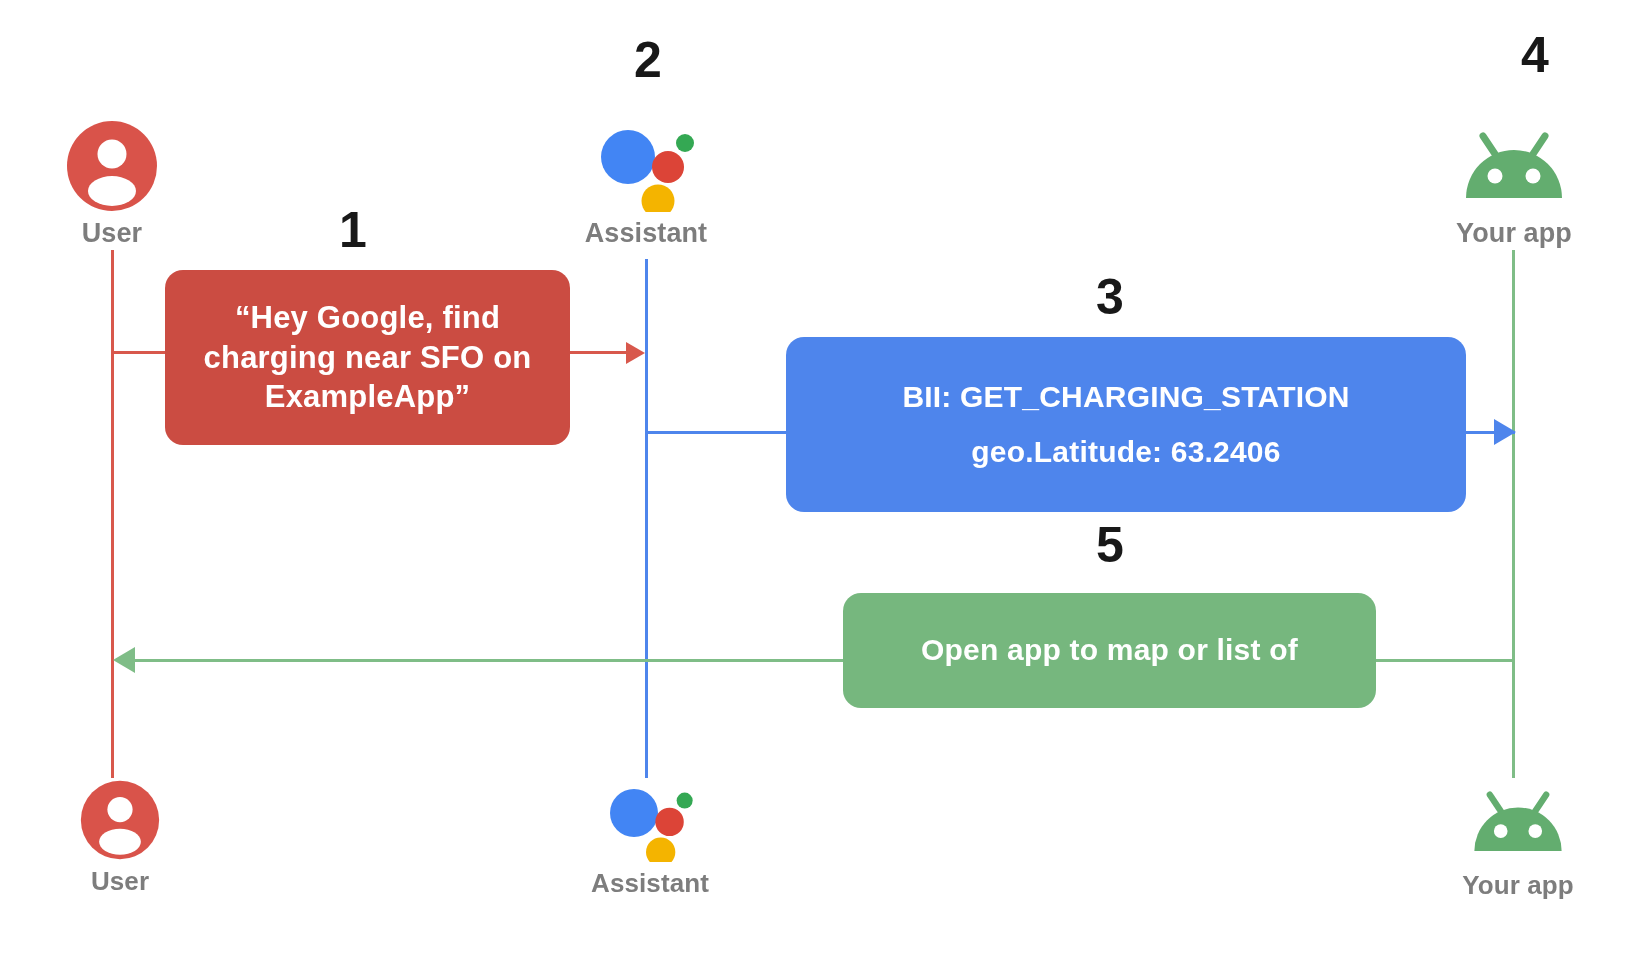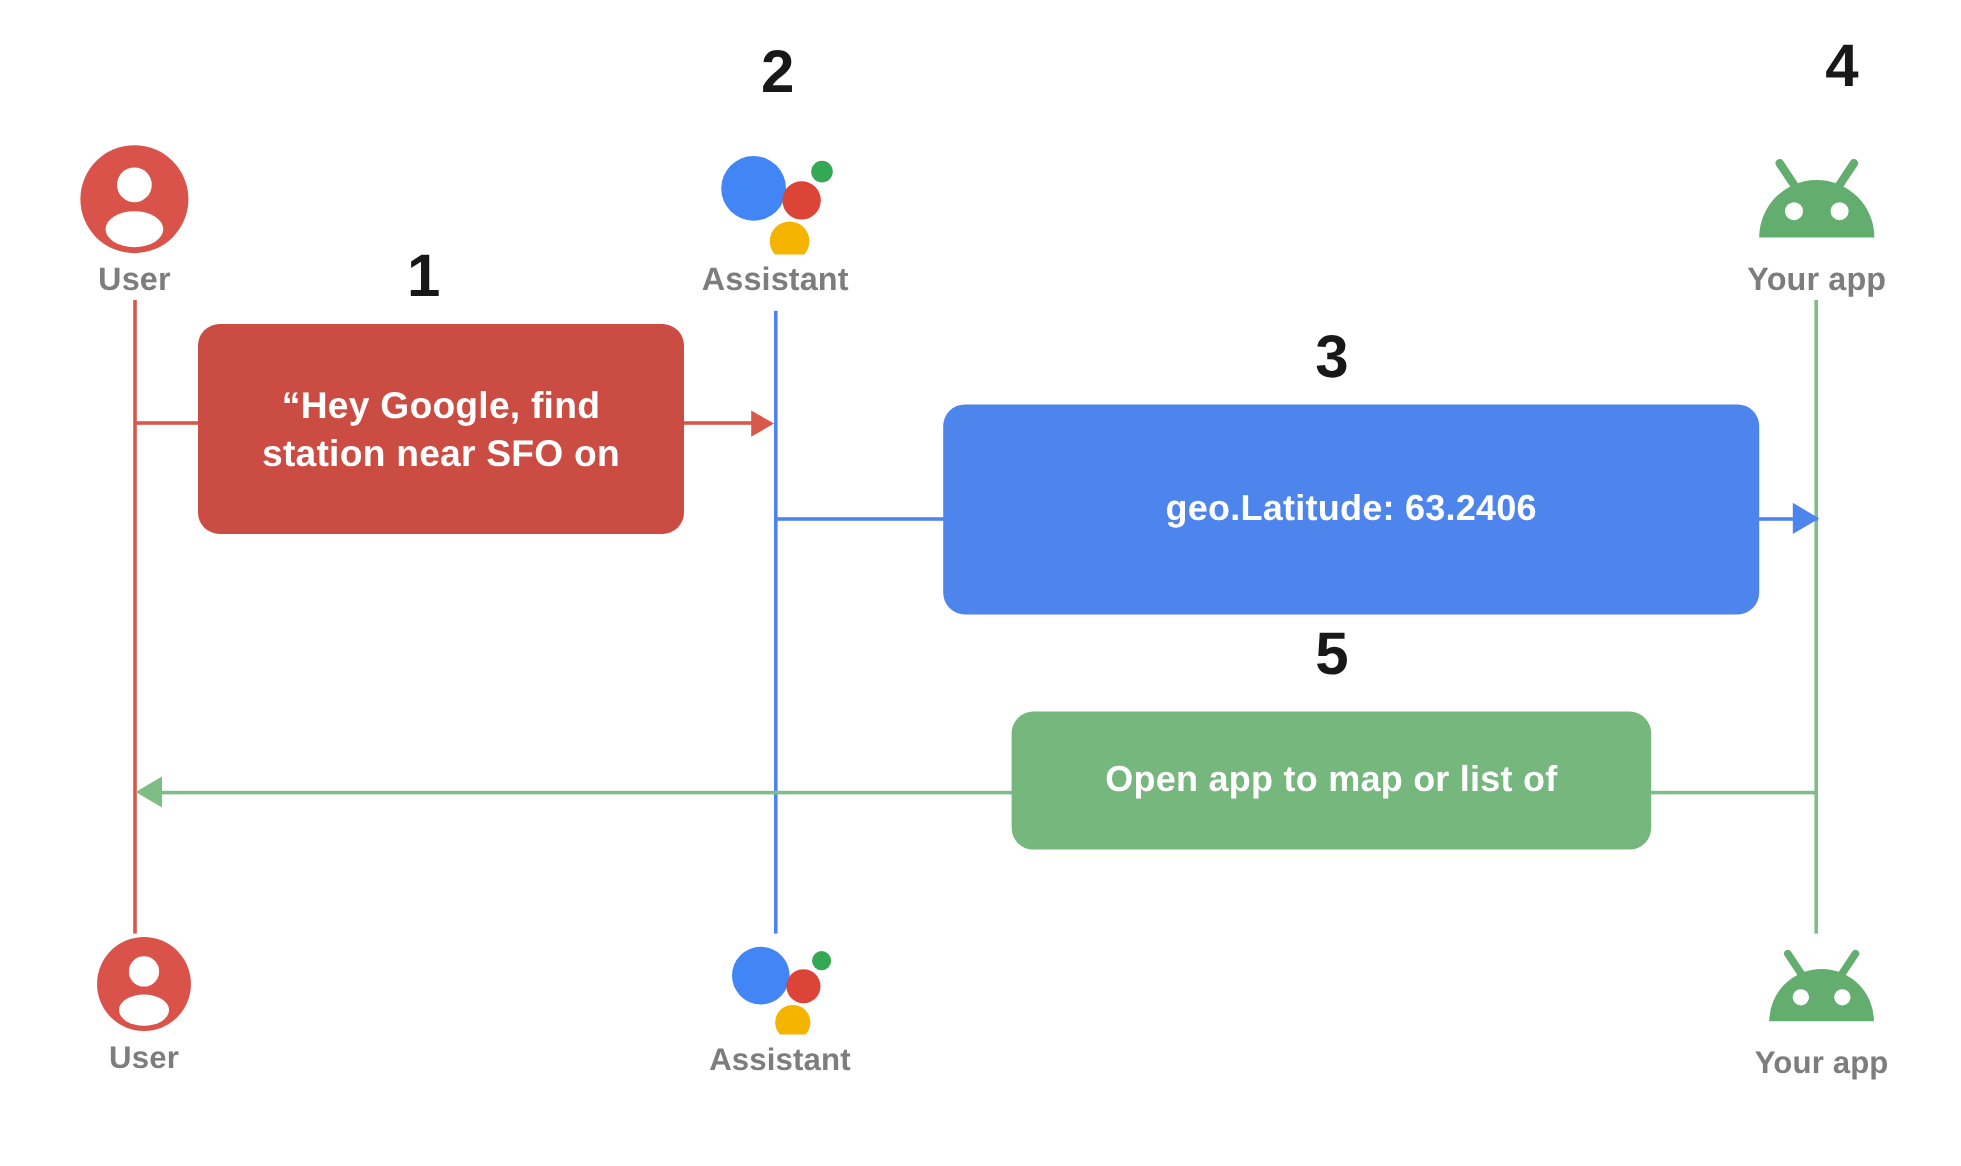--- a/index.html
+++ b/index.html
@@ -178,31 +178,33 @@
     </svg>
     <div class="actor-label small">Your app</div>
   </div>
 
   <div class="conn red" style="left:112px; top:351px; width:520px;"></div>
   <div class="arrowhead right red" style="left:626px; top:342px;"></div>
 
   <div class="step-num" style="left:313px; top:205px;">1</div>
   <div class="msgbox red" style="left:165px; top:270px; width:405px; height:175px; font-size:31px; padding:0 23px;">
     <div class="line">“Hey Google, find</div>
-    <div class="line">station near SFO on</div>
+    <div class="line">charging near SFO on</div>
+    <div class="line">ExampleApp”</div>
   </div>
 
   <div class="step-num" style="left:608px; top:35px;">2</div>
 
   <div class="conn blue" style="left:646px; top:431px; width:148px;"></div>
   <div class="conn blue" style="left:1445px; top:431px; width:70px;"></div>
   <div class="arrowhead right blue" style="left:1494px; top:419px;"></div>
 
   <div class="step-num" style="left:1070px; top:272px;">3</div>
   <div class="msgbox blue" style="left:786px; top:337px; width:680px; height:175px; font-size:30px; padding:0 14px;">
+    <div class="line" style="margin-bottom:16px;">BII: GET_CHARGING_STATION</div>
     <div class="line">geo.Latitude: 63.2406</div>
   </div>
 
   <div class="step-num" style="left:1495px; top:30px;">4</div>
 
   <div class="conn green" style="left:130px; top:659px; width:720px;"></div>
   <div class="conn green" style="left:1370px; top:659px; width:145px;"></div>
   <div class="arrowhead left green" style="left:113px; top:647px;"></div>
 
   <div class="step-num" style="left:1070px; top:520px;">5</div>

